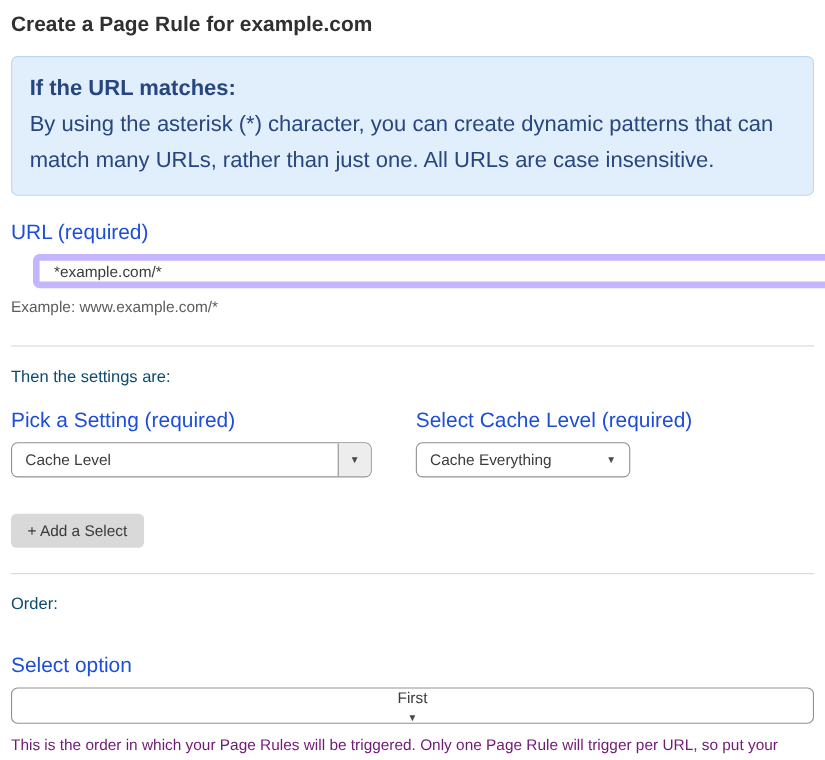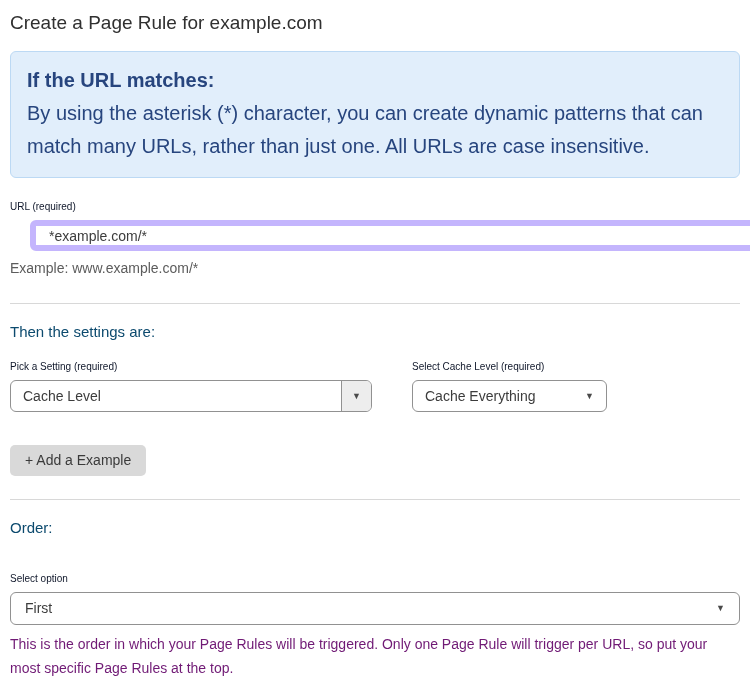--- a/index.html
+++ b/index.html
@@ -9,43 +9,43 @@
     color: #3c3c3c;
   }
   .page {
     width: 750px;
     height: 691px;
     padding: 12px 10px 0 10px;
     background: #fff;
   }
   .page-title {
     font-size: 19px;
-    font-weight: normal;
+    font-weight: bold;
     color: #303030;
     margin-bottom: 17px;
   }
   .info-box {
     background: #e1eefb;
     border: 1px solid #bcd9f4;
     border-radius: 6px;
     padding: 12px 16px 14px 16px;
     font-size: 20px;
     line-height: 1.65;
     color: #27457e;
     margin-bottom: 23px;
   }
   .info-heading { font-weight: bold; }
   .info-link {
     color: #3371d6;
     text-decoration: underline;
     cursor: pointer;
   }
   .field-label {
-    font-size: 10px;
-    color: #0f172a;
+    font-size: 19px;
+    color: #1d4ed8;
     margin-bottom: 8px;
   }
   .text-input {
     width: 100%;
     height: 31px;
     border: 6px solid #c4b5fd;
     border-radius: 6px;
     font-family: "Liberation Sans", sans-serif;
     font-size: 14px;
     color: #3c3c3c;
@@ -81,21 +81,21 @@
     align-items: center;
     border: 1px solid #919191;
     border-radius: 6px;
     height: 32px;
     background: #fff;
     font-size: 14px;
     color: #3c3c3c;
     cursor: pointer;
     overflow: hidden;
   }
-  .dropdown-split { width: 362px; }
+  .dropdown-split { width: 328px; }
   .dropdown-split .dd-value { flex: 1; padding: 0 12px; }
   .dd-arrow-btn {
     width: 30px;
     align-self: stretch;
     background: #ededed;
     border-left: 1px solid #919191;
     display: flex;
     align-items: center;
     justify-content: center;
     font-size: 9px;
@@ -134,20 +134,21 @@
     align-items: center;
     justify-content: space-between;
     border: 1px solid #919191;
     border-radius: 6px;
     height: 33px;
     padding: 0 14px;
     font-size: 14px;
     color: #3c3c3c;
     background: #fff;
     cursor: pointer;
+    flex-direction: column;
   }
   .order-helper {
     font-size: 14px;
     color: #701a75;
     line-height: 1.75;
     margin-top: 7px;
   }
   .mt-url { margin-top: 22px; }
   .mt-labelrow { margin-top: 37px; }
 </style>
@@ -183,21 +184,21 @@
     </div>
     <div>
       <div class="field-label">Select Cache Level (required)</div>
       <div class="dropdown dropdown-inline">
         <span>Cache Everything</span>
         <span class="dd-arrow">▼</span>
       </div>
     </div>
   </div>
 
-  <button class="btn btn-gray add-setting-btn">+ Add a Example</button>
+  <button class="btn btn-gray add-setting-btn">+ Add a Select</button>
 
   <hr class="divider">
 
   <div class="section-heading">Order:</div>
 
   <div class="mt-labelrow">
     <div class="field-label">Select option</div>
     <div class="order-select">
       <span>First</span>
       <span class="dd-arrow">▼</span>

